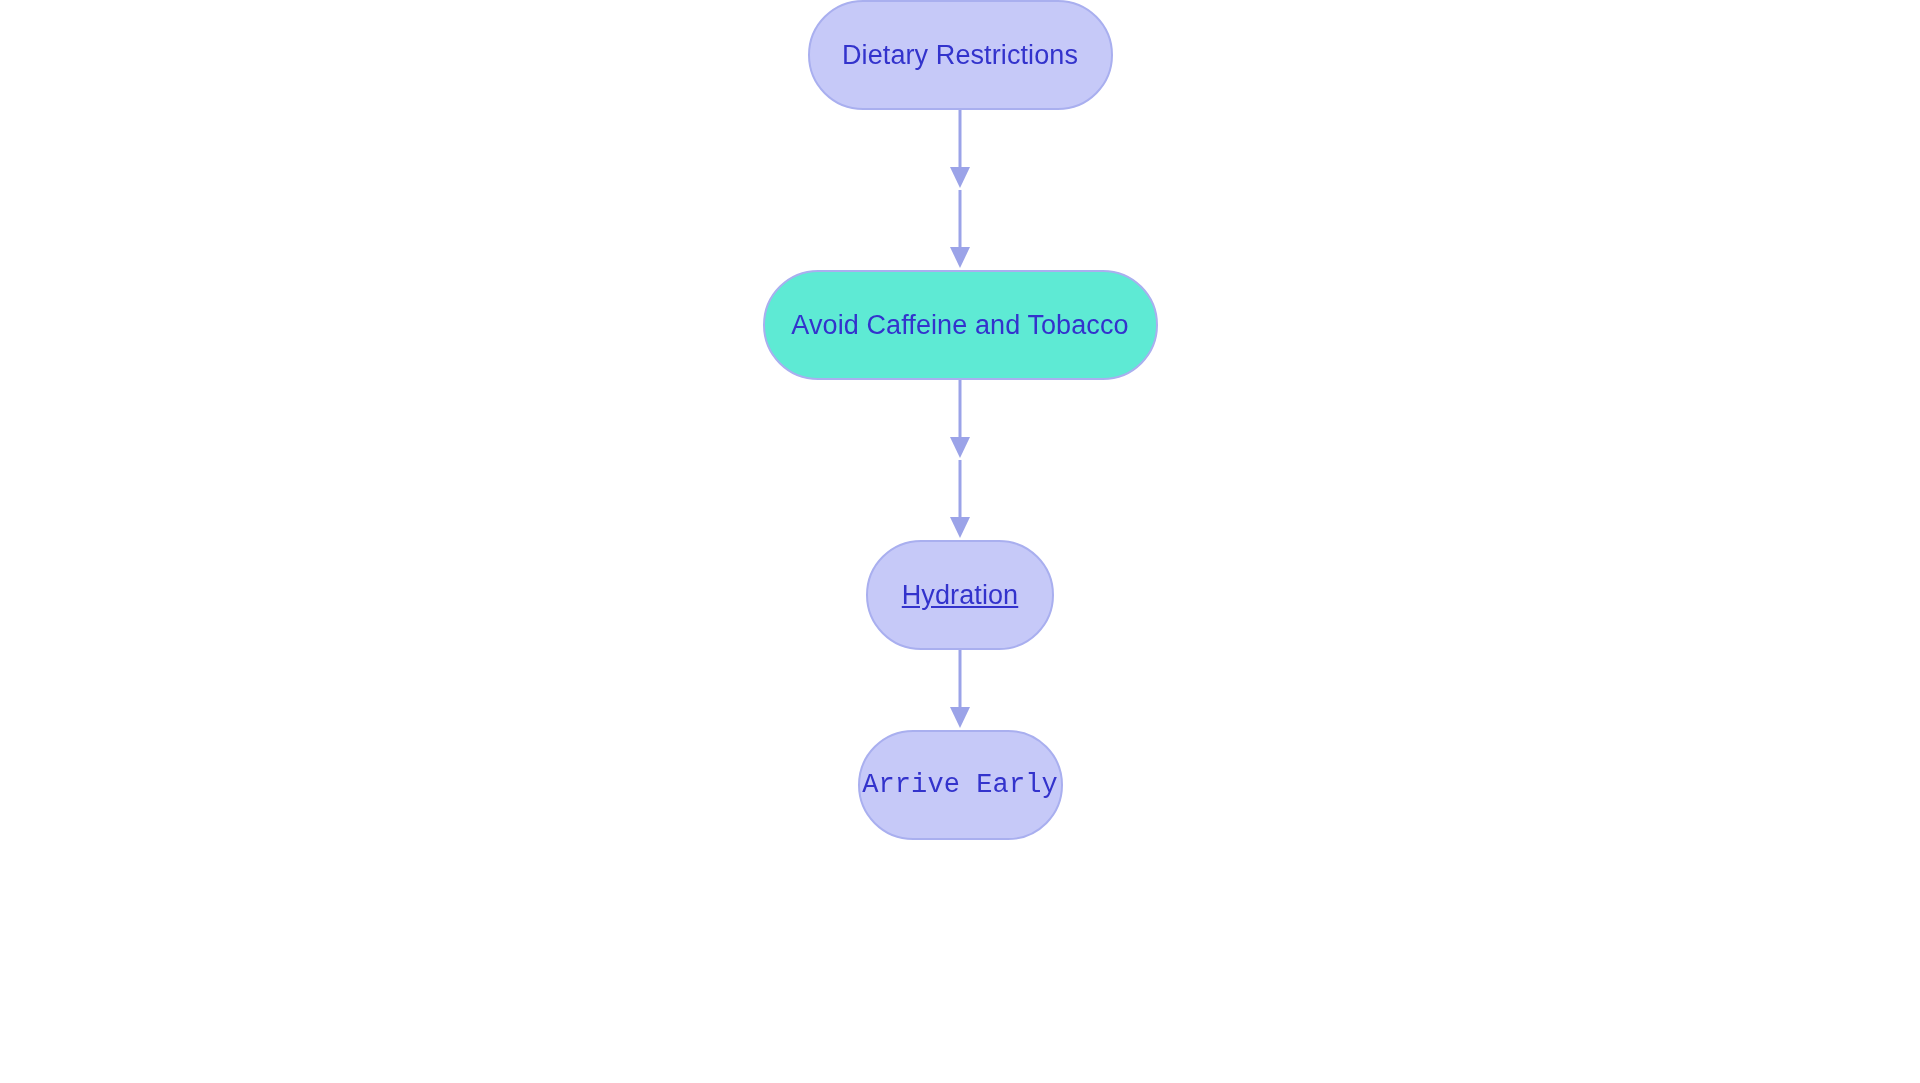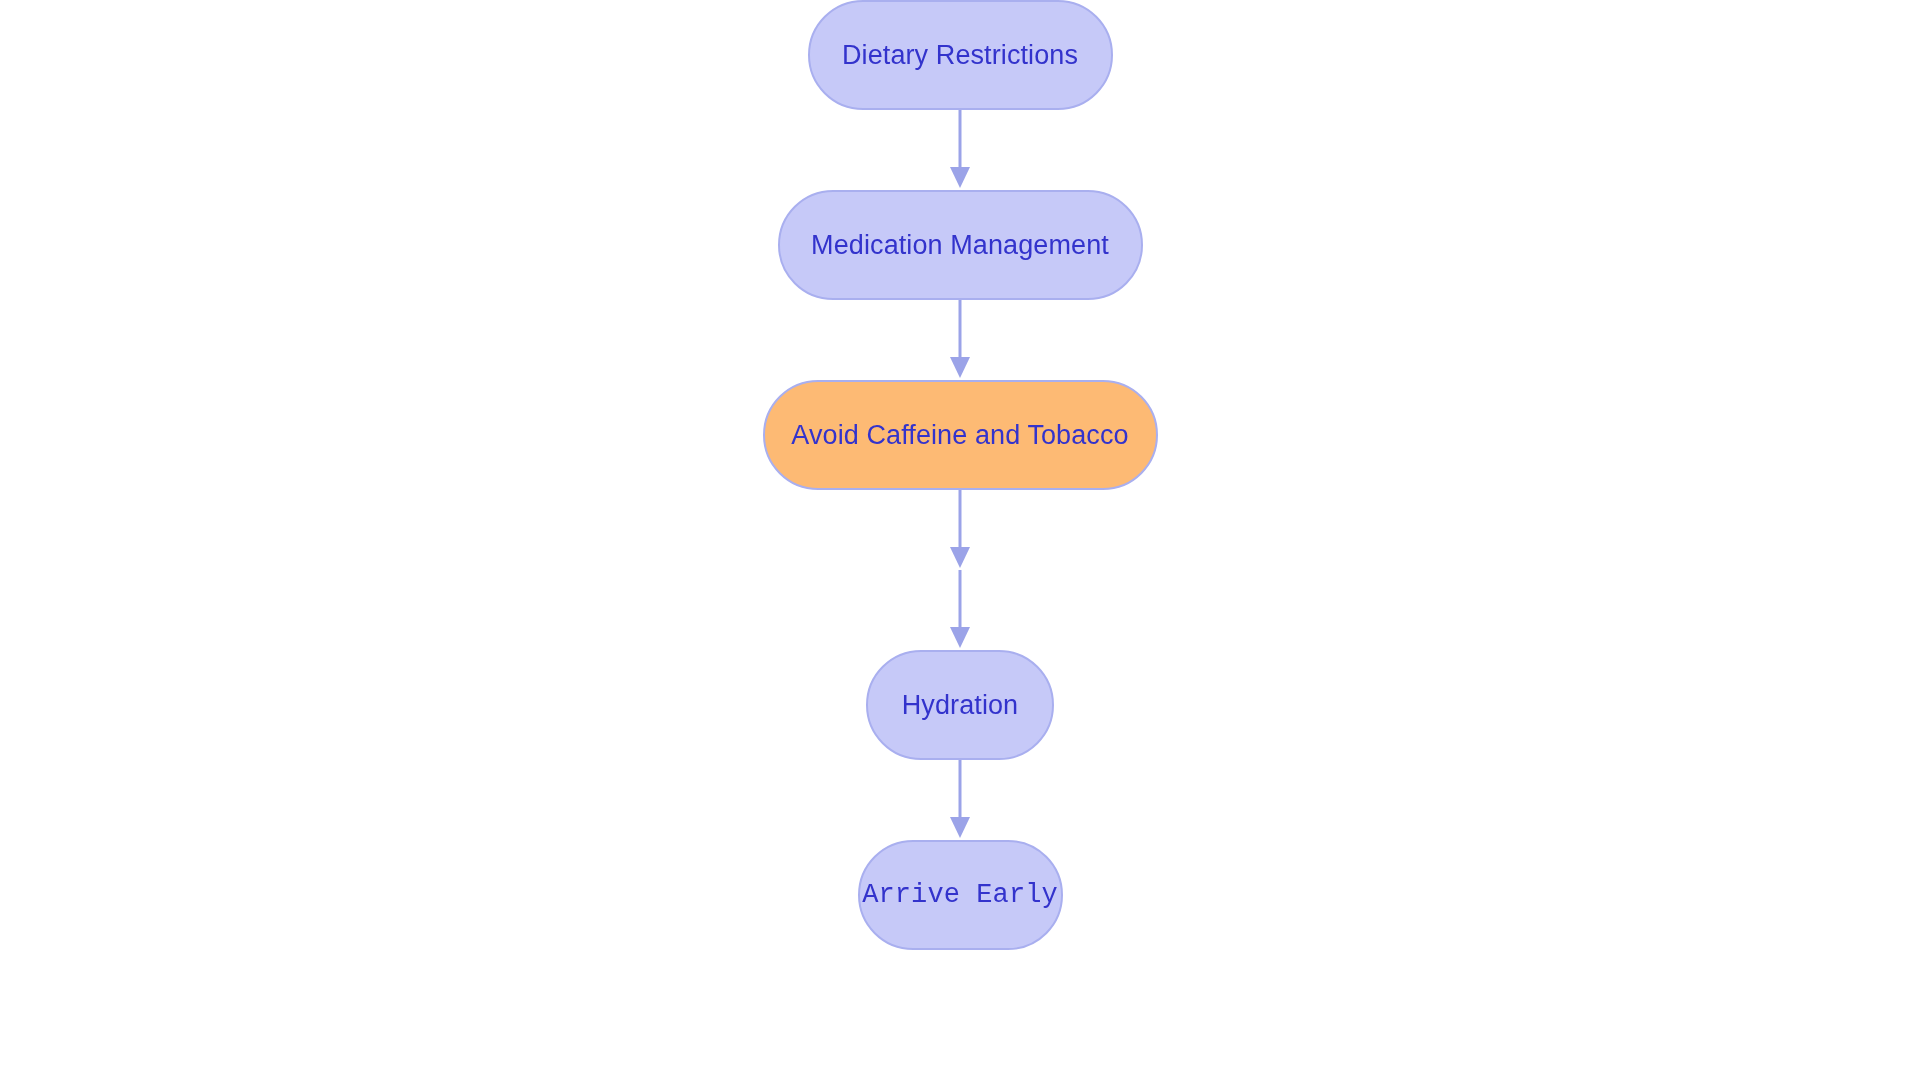--- a/index.html
+++ b/index.html
@@ -82,46 +82,43 @@
 
     <div class="node" id="node-0" style="width: 305px; background: rgb(198, 201, 248); border-color: rgb(169, 175, 239);">
       <span class="node-label" style="color: rgb(51, 51, 204);">Dietary Restrictions</span>
     </div>
 
     <svg class="connector" viewBox="0 0 40 80">
       <line class="conn-line" x1="20" y1="0" x2="20" y2="62" style="stroke: rgb(155, 163, 232);"></line>
       <polygon class="conn-head" points="20,78 10,57 30,57" style="fill: rgb(155, 163, 232);"></polygon>
     </svg>
 
-    <div class="node" id="node-1" style="width: 365px; background: rgb(198, 201, 248); border-color: rgb(169, 175, 239);">
-      <span class="node-label" style="color: rgb(51, 51, 204);">Medication Management</span>
-    </div>
 
     <svg class="connector" viewBox="0 0 40 80">
       <line class="conn-line" x1="20" y1="0" x2="20" y2="62" style="stroke: rgb(155, 163, 232);"></line>
       <polygon class="conn-head" points="20,78 10,57 30,57" style="fill: rgb(155, 163, 232);"></polygon>
     </svg>
 
-    <div class="node" id="node-2" style="width: 395px; background: #fdba74; border-color: rgb(169, 175, 239);">
+    <div class="node" id="node-2" style="width: 395px; background: #5eead4; border-color: rgb(169, 175, 239);">
       <span class="node-label" style="color: rgb(51, 51, 204);">Avoid Caffeine and Tobacco</span>
     </div>
 
     <svg class="connector" viewBox="0 0 40 80">
       <line class="conn-line" x1="20" y1="0" x2="20" y2="62" style="stroke: rgb(155, 163, 232);"></line>
       <polygon class="conn-head" points="20,78 10,57 30,57" style="fill: rgb(155, 163, 232);"></polygon>
     </svg>
 
 
     <svg class="connector" viewBox="0 0 40 80">
       <line class="conn-line" x1="20" y1="0" x2="20" y2="62" style="stroke: rgb(155, 163, 232);"></line>
       <polygon class="conn-head" points="20,78 10,57 30,57" style="fill: rgb(155, 163, 232);"></polygon>
     </svg>
 
     <div class="node" id="node-4" style="width: 188px; background: rgb(198, 201, 248); border-color: rgb(169, 175, 239);">
-      <span class="node-label" style="color: rgb(51, 51, 204);">Hydration</span>
+      <span class="node-label" style="color: rgb(51, 51, 204); text-decoration: underline;">Hydration</span>
     </div>
 
     <svg class="connector" viewBox="0 0 40 80">
       <line class="conn-line" x1="20" y1="0" x2="20" y2="62" style="stroke: rgb(155, 163, 232);"></line>
       <polygon class="conn-head" points="20,78 10,57 30,57" style="fill: rgb(155, 163, 232);"></polygon>
     </svg>
 
     <div class="node" id="node-5" style="width: 205px; background: rgb(198, 201, 248); border-color: rgb(169, 175, 239);">
       <span class="node-label" style="color: rgb(51, 51, 204); font-family: Liberation Mono, monospace;">Arrive Early</span>
     </div>

